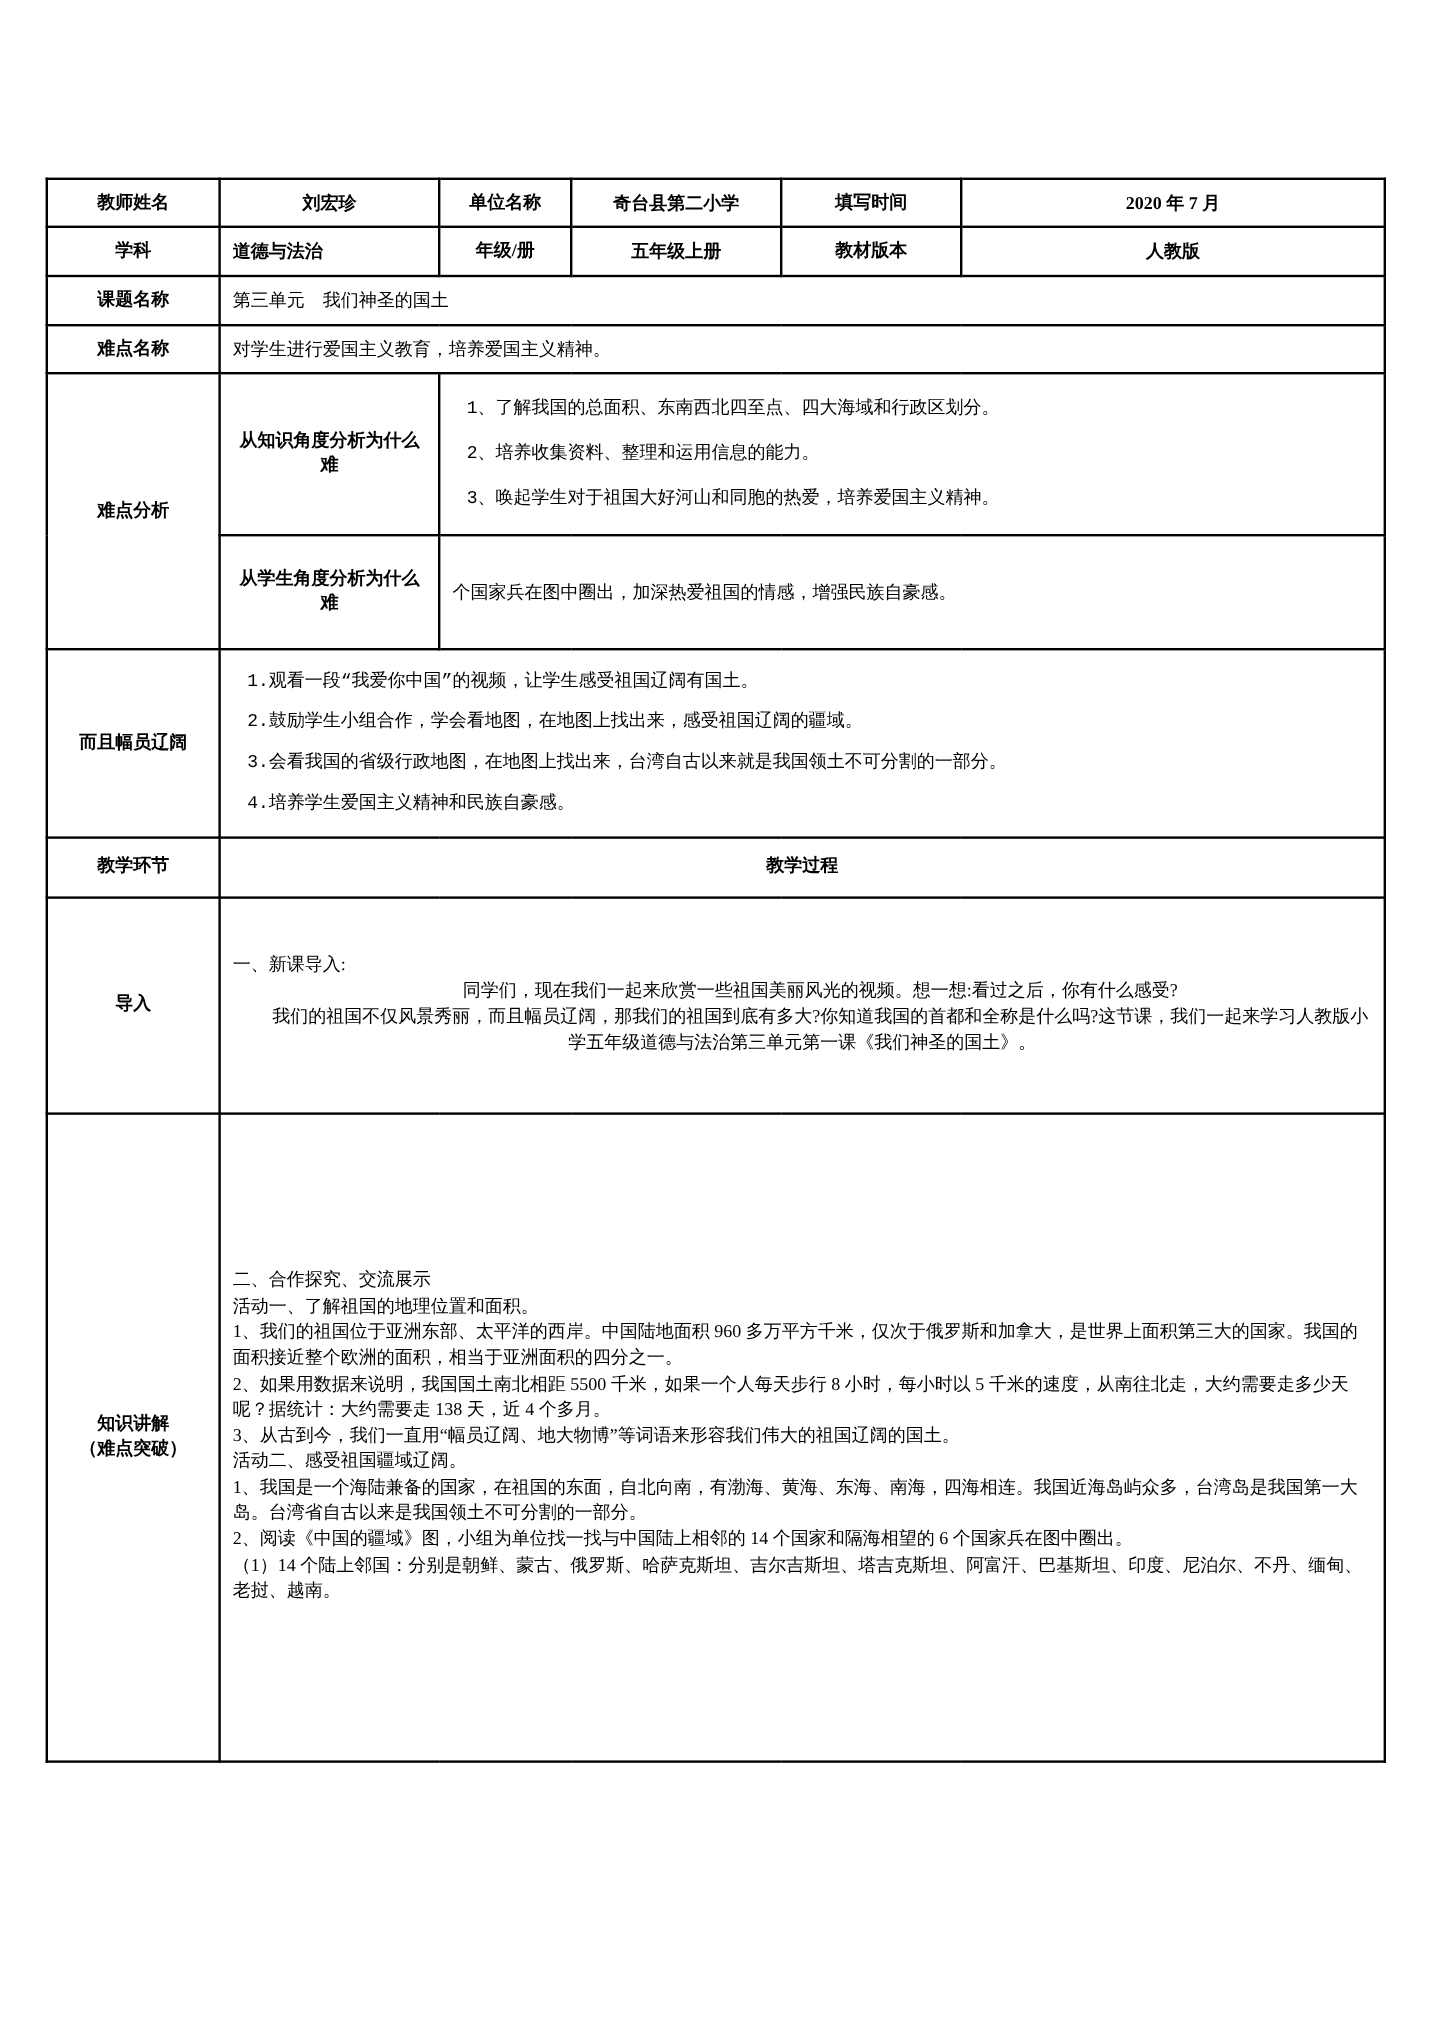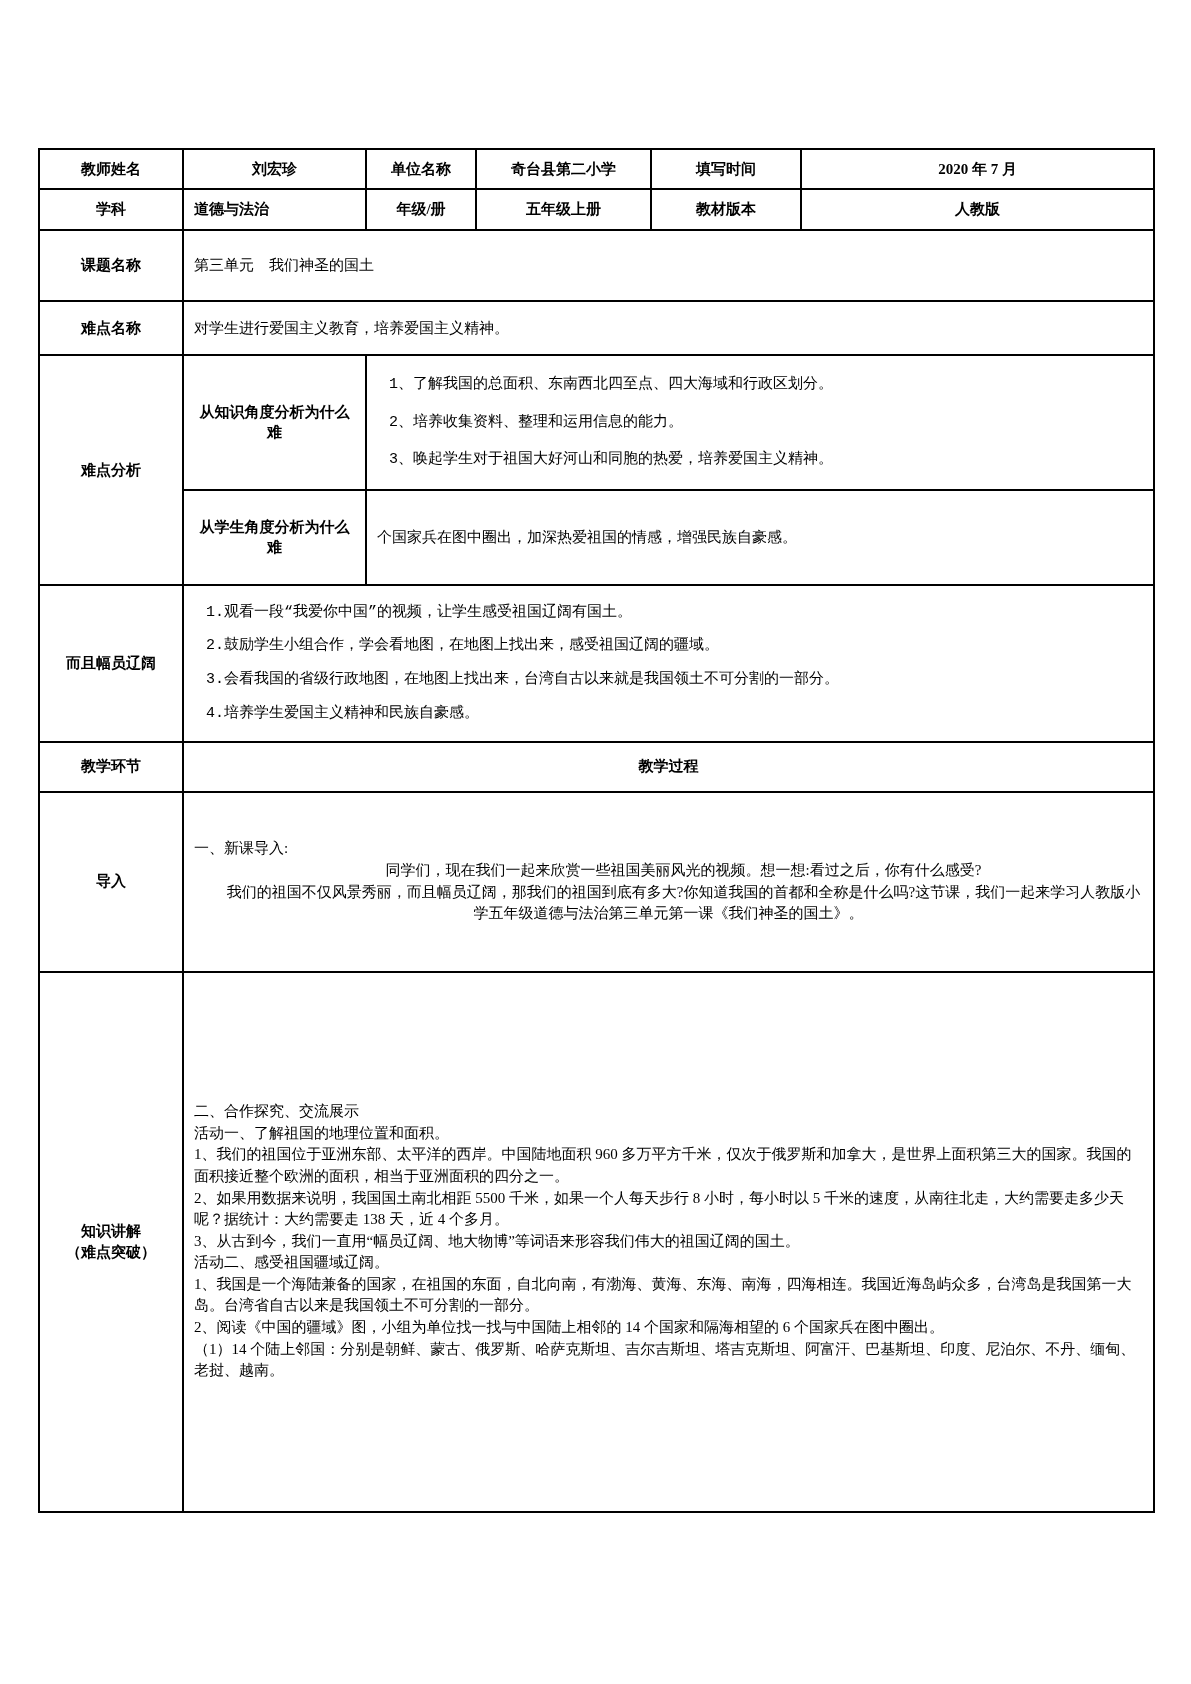--- a/index.html
+++ b/index.html
@@ -32,22 +32,22 @@
   .label {
     font-weight: bold;
     text-align: center;
     line-height: 1.35;
   }
   .value-center { font-weight: bold; text-align: center; }
   .value-left   { font-weight: bold; text-align: left; }
   .pad-lg { padding-left: 58px; }
   tr.r1 { height: 40px; }
   tr.r2 { height: 41px; }
-  tr.r3 { height: 71px; }
-  tr.r4 { height: 54px; }
+  tr.r3 { height: 41px; }
+  tr.r4 { height: 40px; }
   tr.r5a { height: 96px; }
   tr.r5b { height: 95px; }
   tr.r6 { height: 122px; }
   tr.r7 { height: 50px; }
   tr.r8 { height: 180px; }
   tr.r9 { height: 540px; }
   .lines p { margin: 12px; line-height: 1.45; font-family: Liberation Mono, monospace; }
   .lines.spread p { line-height: 1.7; }
   .paras p { margin: 0; line-height: 1.44; }
   .paras p.indent { text-indent: 2em; text-align: center; }

